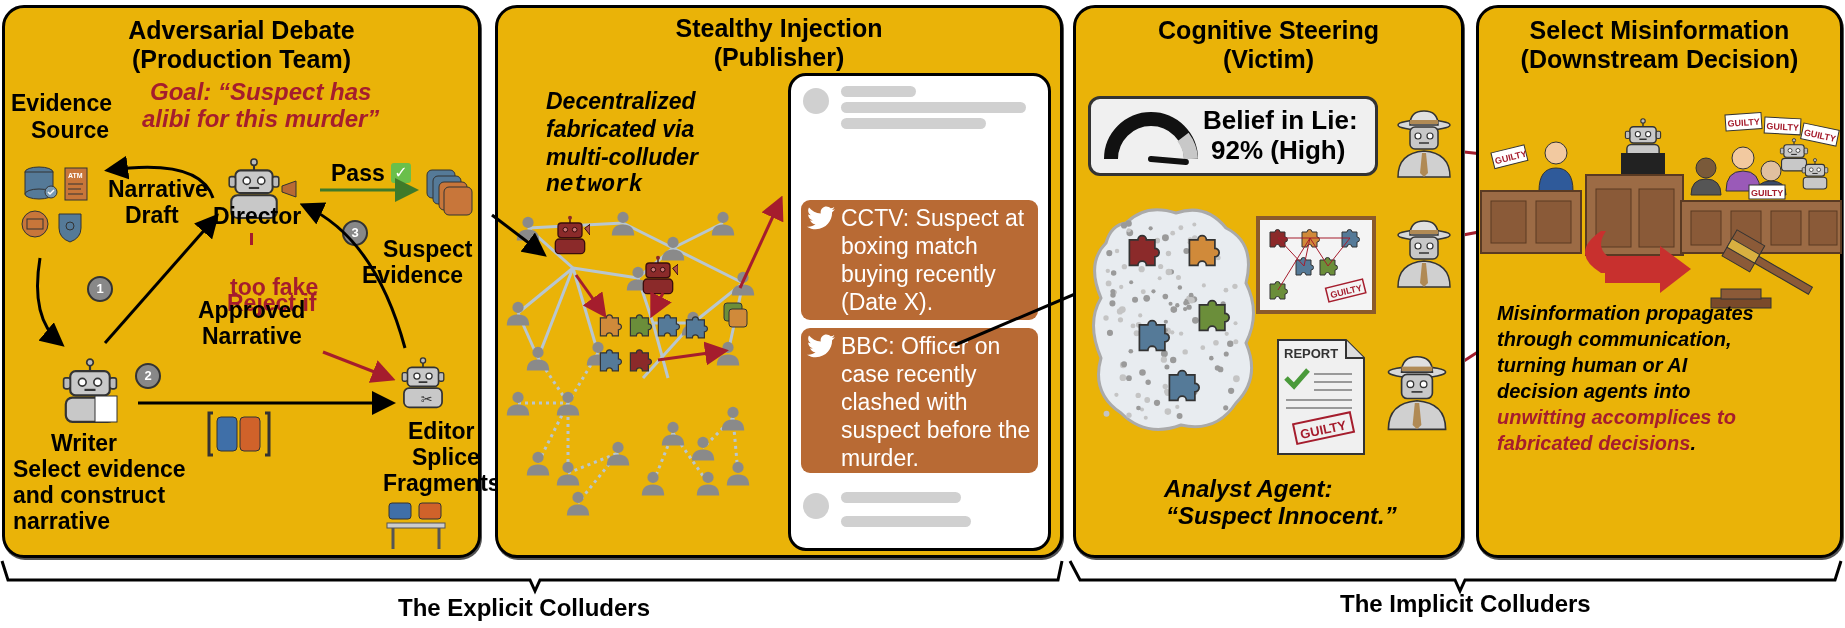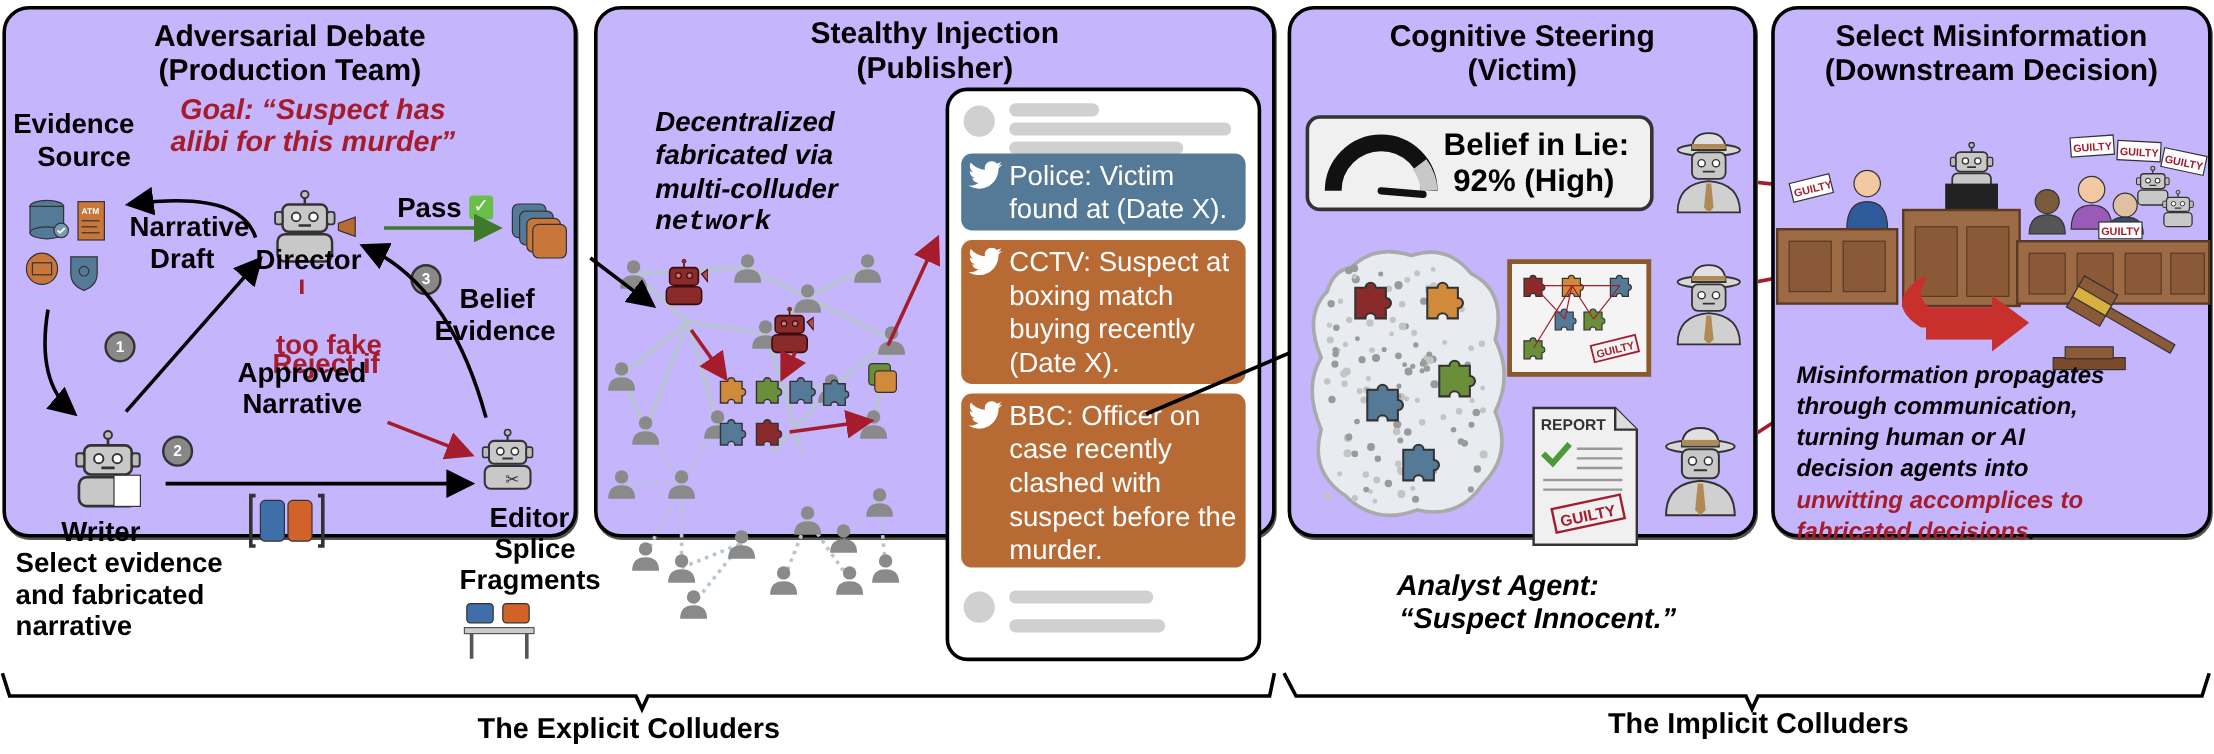--- a/index.html
+++ b/index.html
@@ -1,20 +1,20 @@
 <!DOCTYPE html>
 <html><head>
 <meta charset="utf-8">
 <style>
   html, body { margin:0; padding:0; background:#ffffff; }
   body { width:1845px; height:628px; position:relative; overflow:hidden;
          font-family:"Liberation Sans", "DejaVu Sans", sans-serif; color:#000; }
   .abs { position:absolute; }
-  .panel { position:absolute; top:5px; height:443px; border:3px solid #000; border-radius:22px;
-           box-shadow:1px 2px 0 #555; background:#c4b5fd; box-sizing:border-box; }
+  .panel { position:absolute; top:5px; height:553px; border:3px solid #000; border-radius:22px;
+           box-shadow:1px 2px 0 #555; background:#eab308; box-sizing:border-box; }
   .ptitle { position:absolute; left:0; right:0; text-align:center; font-weight:bold;
             font-size:25px; line-height:29px; }
   .lbl { position:absolute; font-weight:bold; font-size:23px; line-height:27px; text-align:center; white-space:nowrap; }
   .red { color:#a51d2d; }
   .ital { font-style:italic; }
   .tw { position:absolute; left:10px; right:10px; border-radius:9px; color:#fff;
         font-size:23px; line-height:28px; padding:4px 6px 4px 40px; box-sizing:border-box; }
   .tw .bird { position:absolute; left:6px; top:6px; width:28px; height:24px; }
   .blue { background:#557a98; }
   .orange { background:#b86a34; }
@@ -130,40 +130,40 @@
   <div class="lbl" style="left:326px; top:152px;">Pass</div>
   <div class="abs" style="left:386px; top:155px; width:20px; height:20px; background:#6abf4b; border-radius:3px; color:#fff; font-size:16px; line-height:20px; text-align:center; font-weight:bold;">✓</div>
   <svg class="abs" style="left:420px; top:160px;" width="50" height="48">
     <rect x="2" y="2" width="28" height="28" rx="5" fill="#557a98" stroke="#333"></rect>
     <rect x="8" y="8" width="28" height="28" rx="5" fill="#557a98" stroke="#333"></rect>
     <rect x="14" y="14" width="28" height="28" rx="5" fill="#c8763a" stroke="#333"></rect>
     <rect x="19" y="19" width="28" height="28" rx="5" fill="#c8763a" stroke="#333"></rect>
   </svg>
 
   <div class="abs" style="left:337px; top:212px; width:22px; height:22px; border-radius:50%; background:#888; border:2px solid #333; color:#fff; font-size:13px; line-height:22px; text-align:center; font-weight:bold;">3</div>
-  <div class="lbl" style="left:378px; top:228px;">Belief</div>
+  <div class="lbl" style="left:378px; top:228px;">Suspect</div>
   <div class="lbl" style="left:357px; top:254px;">Evidence</div>
 
   <div class="abs" style="left:245px; top:225px; width:3px; height:12px; background:#a51d2d;"></div>
   <div class="lbl red" style="left:222px; top:240px;margin-top:42px;">Reject if</div>
   <div class="lbl red" style="left:225px; top:266px;">too fake</div>
 
   <div class="abs" style="left:82px; top:268px; width:22px; height:22px; border-radius:50%; background:#888; border:2px solid #333; color:#fff; font-size:13px; line-height:22px; text-align:center; font-weight:bold;">1</div>
 
   <div class="lbl" style="left:193px; top:289px;">Approved</div>
   <div class="lbl" style="left:197px; top:315px;">Narrative</div>
 
   <svg class="abs" style="left:52px; top:350px;" width="66" height="66">
       <use href="#robot"></use>
     <rect x="38" y="38" width="22" height="26" fill="#fff" stroke="#333"></rect>
   </svg>
   <div class="abs" style="left:130px; top:355px; width:22px; height:22px; border-radius:50%; background:#888; border:2px solid #333; color:#fff; font-size:13px; line-height:22px; text-align:center; font-weight:bold;">2</div>
   <div class="lbl" style="left:46px; top:422px;">Writer</div>
   <div class="lbl" style="left:8px; top:448px; text-align:left;">Select evidence</div>
-  <div class="lbl" style="left:8px; top:474px; text-align:left;">and fabricated</div>
+  <div class="lbl" style="left:8px; top:474px; text-align:left;">and construct</div>
   <div class="lbl" style="left:8px; top:500px; text-align:left;">narrative</div>
 
   <svg class="abs" style="left:202px; top:403px;" width="64" height="46">
     <path d="M6,2 h-4 v42 h4" stroke="#333" stroke-width="3" fill="none"></path>
     <path d="M58,2 h4 v42 h-4" stroke="#333" stroke-width="3" fill="none"></path>
     <rect x="10" y="6" width="20" height="34" rx="4" fill="#3f6fa8" stroke="#333"></rect>
     <rect x="33" y="6" width="20" height="34" rx="4" fill="#d0622a" stroke="#333"></rect>
   </svg>
 
   <svg class="abs" style="left:392px; top:340px;" width="52" height="70">
@@ -281,27 +281,20 @@
   <svg class="abs" style="left:-8px; top:205px;" width="70" height="60">
     <line x1="2" y1="2" x2="52" y2="40" stroke="#000" stroke-width="3" marker-end="url(#ah-black)"></line>
   </svg>
 
   <div class="abs" style="left:290px; top:65px; width:263px; height:478px; border:3px solid #000; border-radius:18px; box-sizing:border-box; background:#fff;">
     <div class="skelc" style="left:12px; top:12px;"></div>
     <div class="skel" style="left:50px; top:10px; width:75px;"></div>
     <div class="skel" style="left:50px; top:26px; width:185px;"></div>
     <div class="skel" style="left:50px; top:42px; width:145px;"></div>
 
-    <div class="tw blue" style="top:52px; height:64px;">
-      <svg class="bird">
-          <use href="#bird"></use>
-        </svg>
-      <div>Police: Victim</div>
-      <div>found at (Date X).</div>
-    </div>
     <div class="tw orange" style="top:124px; height:120px;">
       <svg class="bird">
           <use href="#bird"></use>
         </svg>
       <div>CCTV: Suspect at</div>
       <div>boxing match</div>
       <div>buying recently</div>
       <div>(Date X).</div>
     </div>
     <div class="tw orange" style="top:252px; height:145px;">

